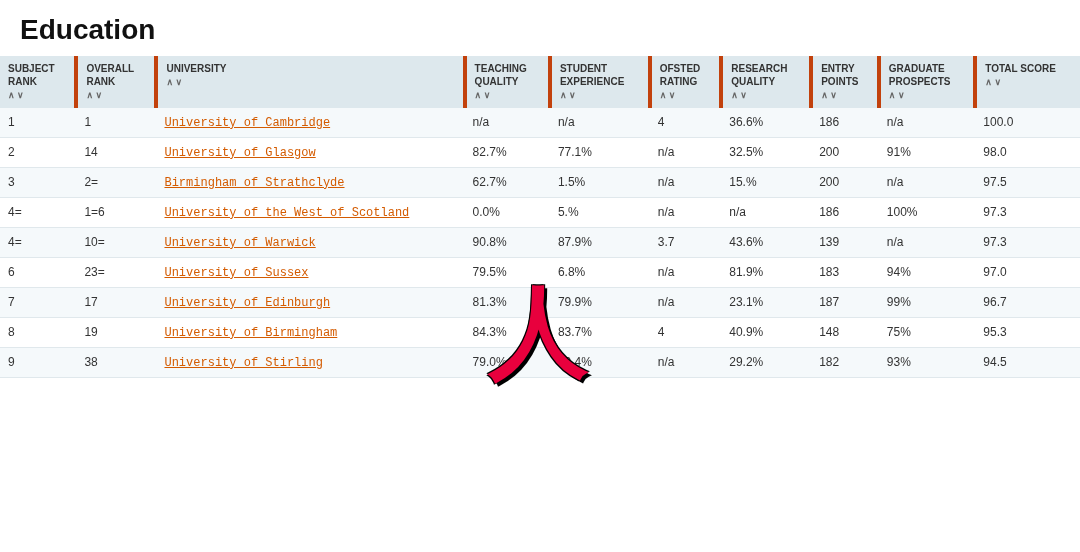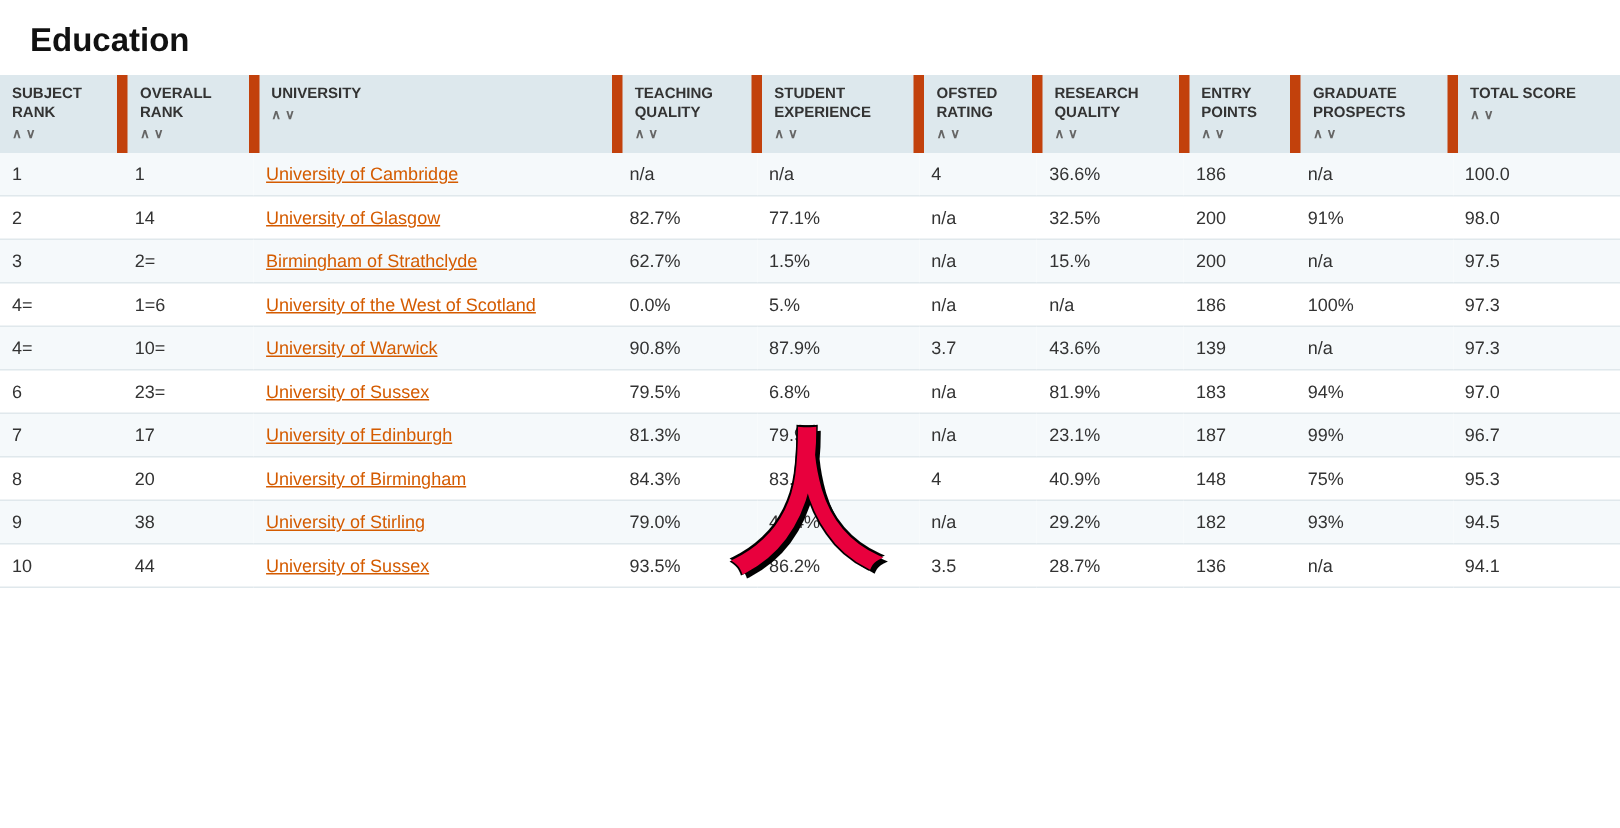--- a/index.html
+++ b/index.html
@@ -5,41 +5,41 @@
     * { margin: 0; padding: 0; box-sizing: border-box; }
     body {
       font-family: Arial, sans-serif;
       background: #fff;
       width: 1080px;
       height: 552px;
       overflow: hidden;
       position: relative;
     }
     .page-title {
-      font-size: 22px;
+      font-size: 28px;
       font-weight: bold;
       padding: 14px 20px 10px 20px;
       color: #111;
     }
     table {
       width: 100%;
       border-collapse: collapse;
       font-size: 12px;
     }
     thead tr {
       background: #dde8ed;
     }
     thead th {
       padding: 6px 8px;
       text-align: left;
       font-weight: bold;
       font-size: 10px;
       color: #333;
       vertical-align: top;
-      border-right: 7px solid #c2410c;
+      border-right: 4px solid #c2410c;
       line-height: 1.3;
     }
     thead th:last-child { border-right: none; }
     .sort-arrows {
       display: inline-block;
       font-size: 9px;
       color: #666;
       margin-top: 2px;
     }
     tbody tr {
@@ -55,20 +55,21 @@
       padding: 7px 8px;
       color: #333;
       font-size: 12px;
       vertical-align: middle;
     }
     .university-link {
       color: #d45b00;
       text-decoration: underline;
       cursor: pointer;
       font-size: 12px;
+      font-family: Liberation Mono, monospace;
     }
     
     .overlay {
       position: absolute;
       top: 0; left: 0;
       width: 1080px;
       height: 552px;
       pointer-events: none;
       display: flex;
       align-items: center;
@@ -184,21 +185,21 @@
         <td>81.3%</td>
         <td>79.9%</td>
         <td>n/a</td>
         <td>23.1%</td>
         <td>187</td>
         <td>99%</td>
         <td>96.7</td>
       </tr>
       <tr>
         <td>8</td>
-        <td>20</td>
+        <td>19</td>
         <td><a class="university-link" href="#">University of Birmingham</a></td>
         <td>84.3%</td>
         <td>83.7%</td>
         <td>4</td>
         <td>40.9%</td>
         <td>148</td>
         <td>75%</td>
         <td>95.3</td>
       </tr>
       <tr>
@@ -206,32 +207,20 @@
         <td>38</td>
         <td><a class="university-link" href="#">University of Stirling</a></td>
         <td>79.0%</td>
         <td>40.4%</td>
         <td>n/a</td>
         <td>29.2%</td>
         <td>182</td>
         <td>93%</td>
         <td>94.5</td>
       </tr>
-      <tr>
-        <td>10</td>
-        <td>44</td>
-        <td><a class="university-link" href="#">University of Sussex</a></td>
-        <td>93.5%</td>
-        <td>86.2%</td>
-        <td>3.5</td>
-        <td>28.7%</td>
-        <td>136</td>
-        <td>n/a</td>
-        <td>94.1</td>
-      </tr>
     </tbody>
 </table>
 
 <div class="overlay">
   <div class="overlay-text">
     <br>
     <span>人</span>
   </div>
 </div>
 

